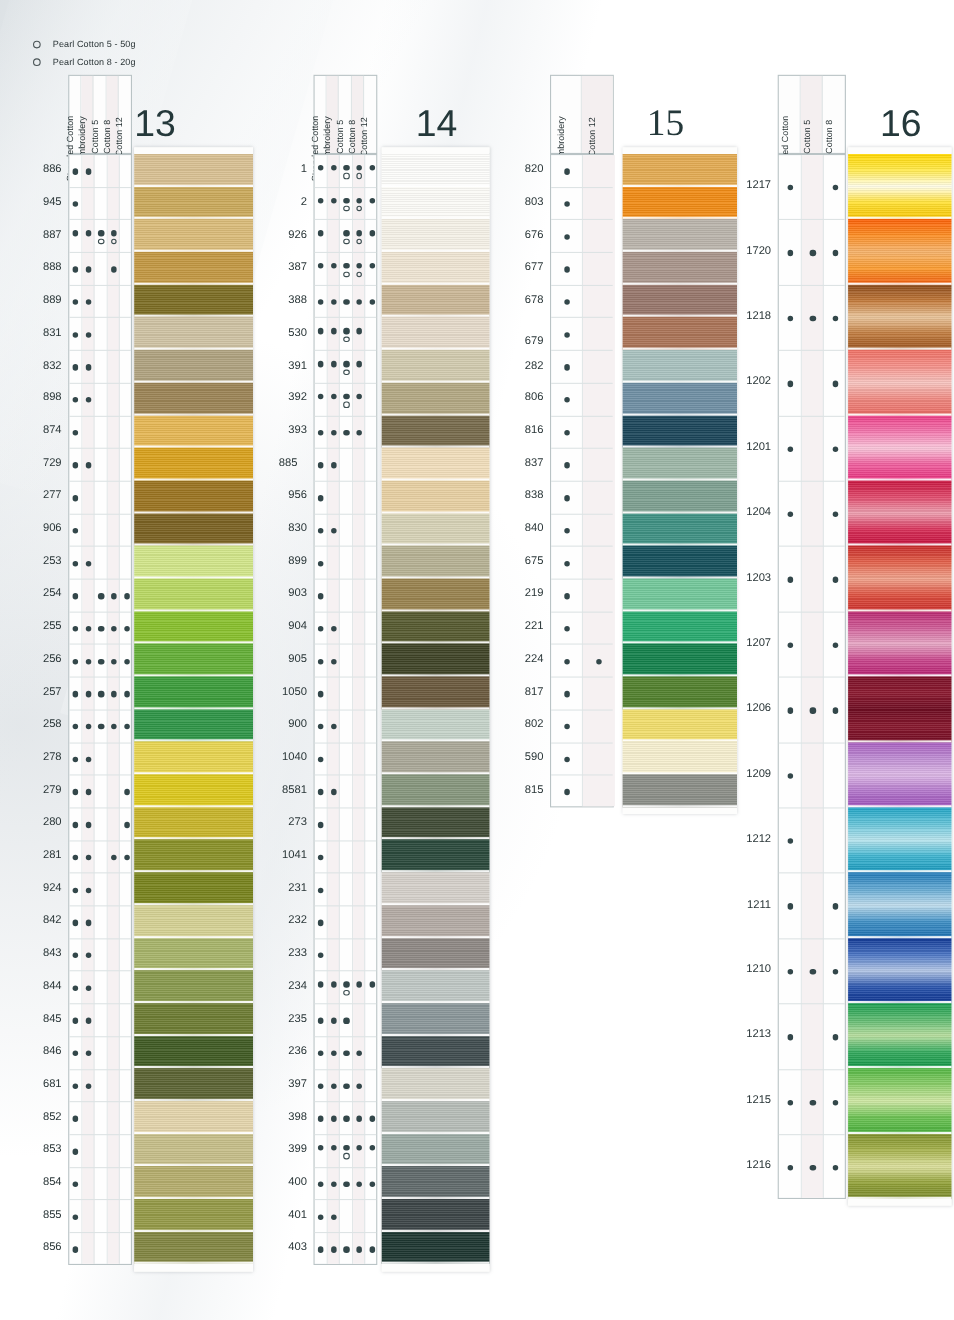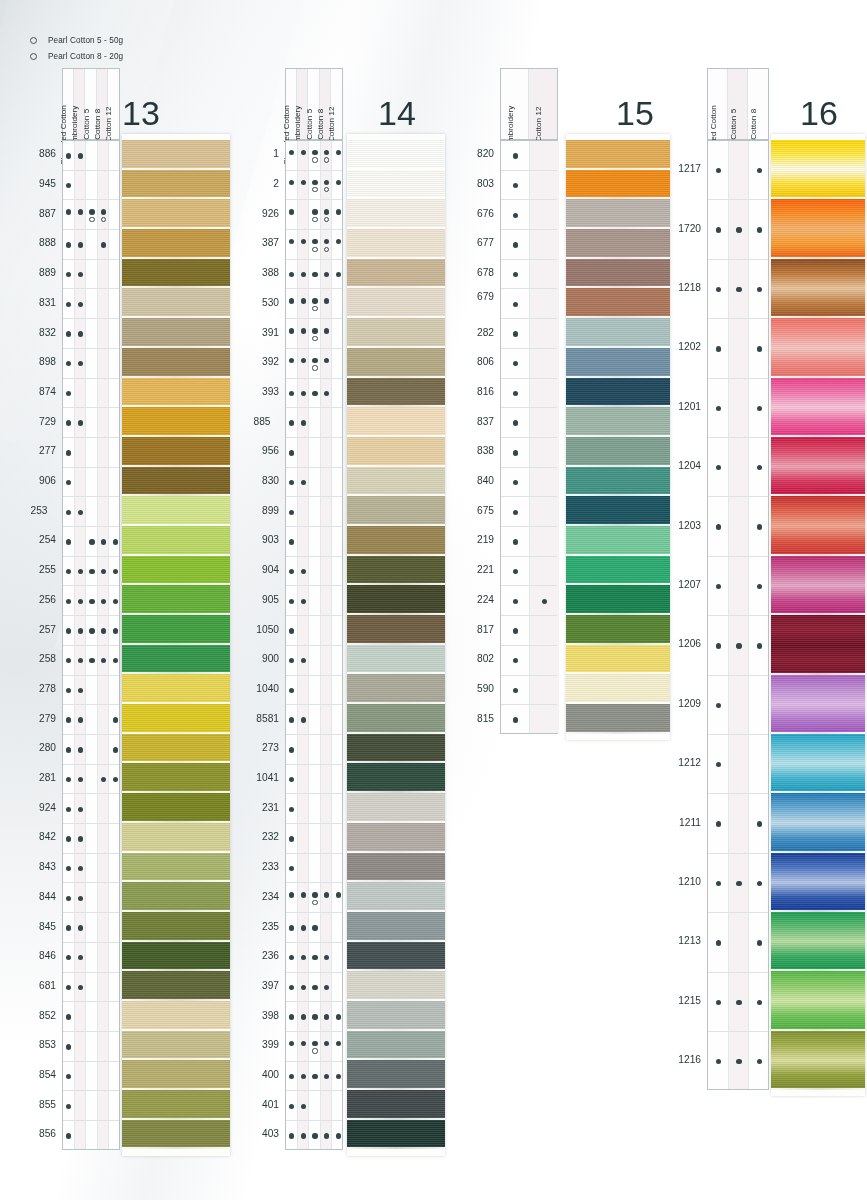--- a/index.html
+++ b/index.html
@@ -107,21 +107,21 @@
       <div class="num" style="left: 22px; width: 34px; top: 207.75px;">887</div>
       <div class="num" style="left: 22px; width: 34px; top: 237.45px;">888</div>
       <div class="num" style="left: 22px; width: 34px; top: 267.15px;">889</div>
       <div class="num" style="left: 22px; width: 34px; top: 296.85px;">831</div>
       <div class="num" style="left: 22px; width: 34px; top: 326.55px;">832</div>
       <div class="num" style="left: 22px; width: 34px; top: 356.25px;">898</div>
       <div class="num" style="left: 22px; width: 34px; top: 385.95px;">874</div>
       <div class="num" style="left: 22px; width: 34px; top: 415.65px;">729</div>
       <div class="num" style="left: 22px; width: 34px; top: 445.35px;">277</div>
       <div class="num" style="left: 22px; width: 34px; top: 475.05px;">906</div>
-      <div class="num" style="left: 22px; width: 34px; top: 504.75px; text-align: center;">253</div>
+      <div class="num" style="left: 22px; width: 34px; top: 504.75px;">253</div>
       <div class="num" style="left: 22px; width: 34px; top: 534.45px;">254</div>
       <div class="num" style="left: 22px; width: 34px; top: 564.15px;">255</div>
       <div class="num" style="left: 22px; width: 34px; top: 593.85px;">256</div>
       <div class="num" style="left: 22px; width: 34px; top: 623.55px;">257</div>
       <div class="num" style="left: 22px; width: 34px; top: 653.25px;">258</div>
       <div class="num" style="left: 22px; width: 34px; top: 682.95px;">278</div>
       <div class="num" style="left: 22px; width: 34px; top: 712.65px;">279</div>
       <div class="num" style="left: 22px; width: 34px; top: 742.35px;">280</div>
       <div class="num" style="left: 22px; width: 34px; top: 772.05px;">281</div>
       <div class="num" style="left: 22px; width: 34px; top: 801.75px;">924</div>
@@ -678,35 +678,35 @@
             <div class="sw-tex"></div>
           </div>
           <div class="sw" style="height: 29.7px; background: rgb(29, 54, 48);">
             <div class="sw-tex"></div>
           </div>
         </div>
         <div class="sw-bot"></div>
       </div>
     </div>
     <div class="panel" style="left: 0px; top: 0px; width: 867px; height: 1200px;">
-      <div class="panel-num" style="left: 616px; top: 94px;">15</div>
+      <div class="panel-num" style="left: 588px; top: 94px; font-family: Liberation Serif, serif;">15</div>
       <div class="hdr" style="left: 500px; top: 68px; width: 58px; height: 72px;">
         <div class="hdr-cell" style="width: 29px;">
           <span class="hdr-cap">Soft Embroidery</span>
         </div>
         <div class="hdr-cell shaded" style="width: 29px;">
           <span class="hdr-cap">Pearl Cotton 12</span>
         </div>
       </div>
       <div class="num" style="left: 460px; width: 34px; top: 148.35px;">820</div>
       <div class="num" style="left: 460px; width: 34px; top: 178.05px;">803</div>
       <div class="num" style="left: 460px; width: 34px; top: 207.75px;">676</div>
       <div class="num" style="left: 460px; width: 34px; top: 237.45px;">677</div>
       <div class="num" style="left: 460px; width: 34px; top: 267.15px;">678</div>
-      <div class="num" style="left: 460px; width: 34px; top: 291px;">679</div>
+      <div class="num" style="left: 460px; width: 34px; top: 305px;">679</div>
       <div class="num" style="left: 460px; width: 34px; top: 326.55px;">282</div>
       <div class="num" style="left: 460px; width: 34px; top: 356.25px;">806</div>
       <div class="num" style="left: 460px; width: 34px; top: 385.95px;">816</div>
       <div class="num" style="left: 460px; width: 34px; top: 415.65px;">837</div>
       <div class="num" style="left: 460px; width: 34px; top: 445.35px;">838</div>
       <div class="num" style="left: 460px; width: 34px; top: 475.05px;">840</div>
       <div class="num" style="left: 460px; width: 34px; top: 504.75px;">675</div>
       <div class="num" style="left: 460px; width: 34px; top: 534.45px;">219</div>
       <div class="num" style="left: 460px; width: 34px; top: 564.15px;">221</div>
       <div class="num" style="left: 460px; width: 34px; top: 593.85px;">224</div>

